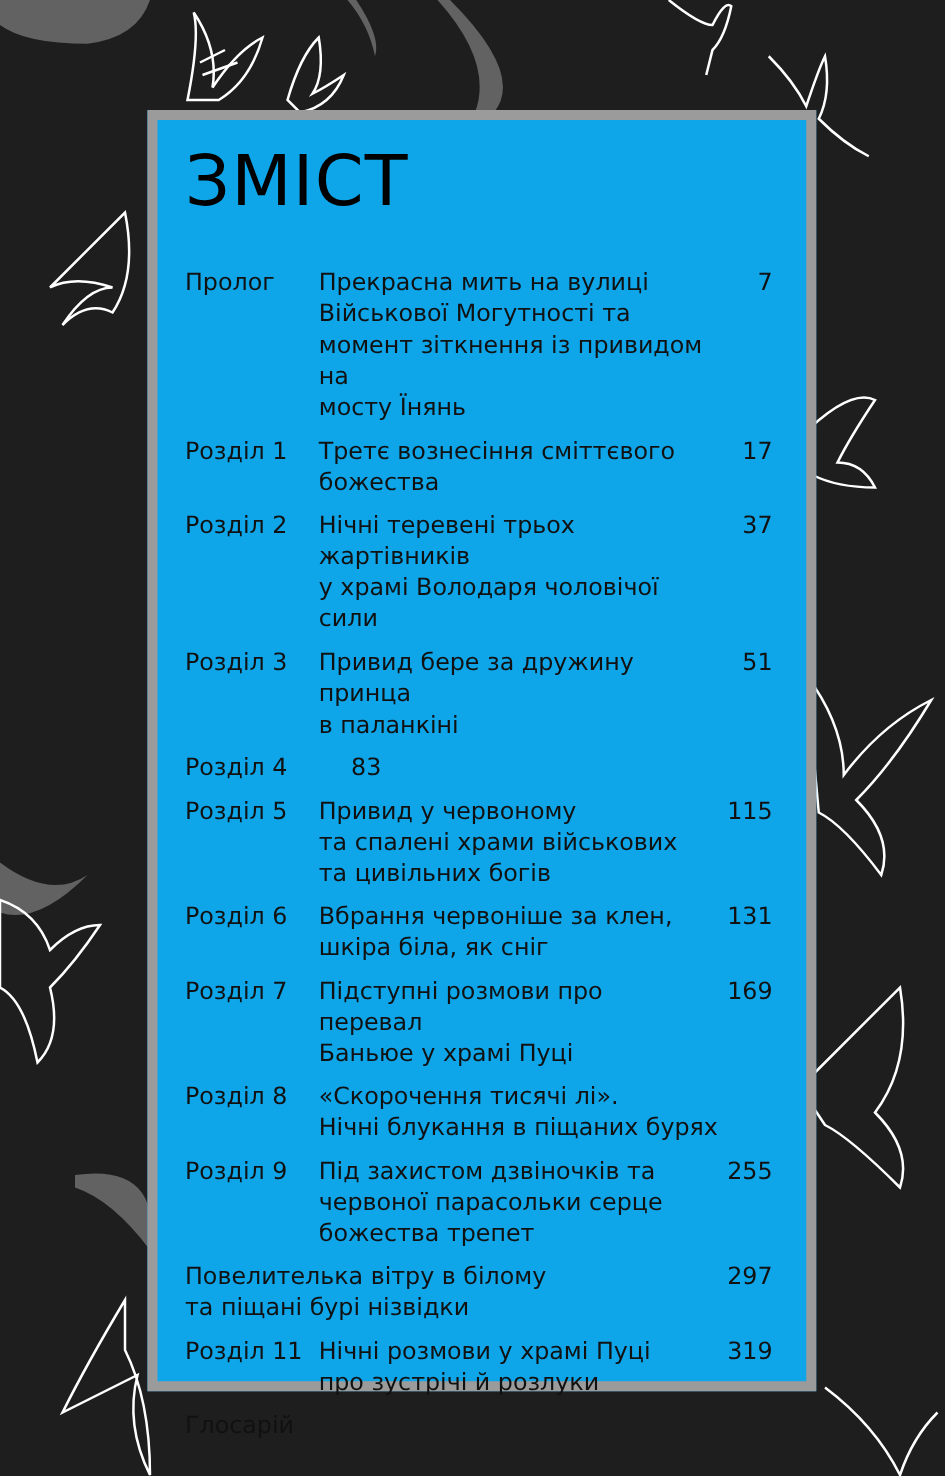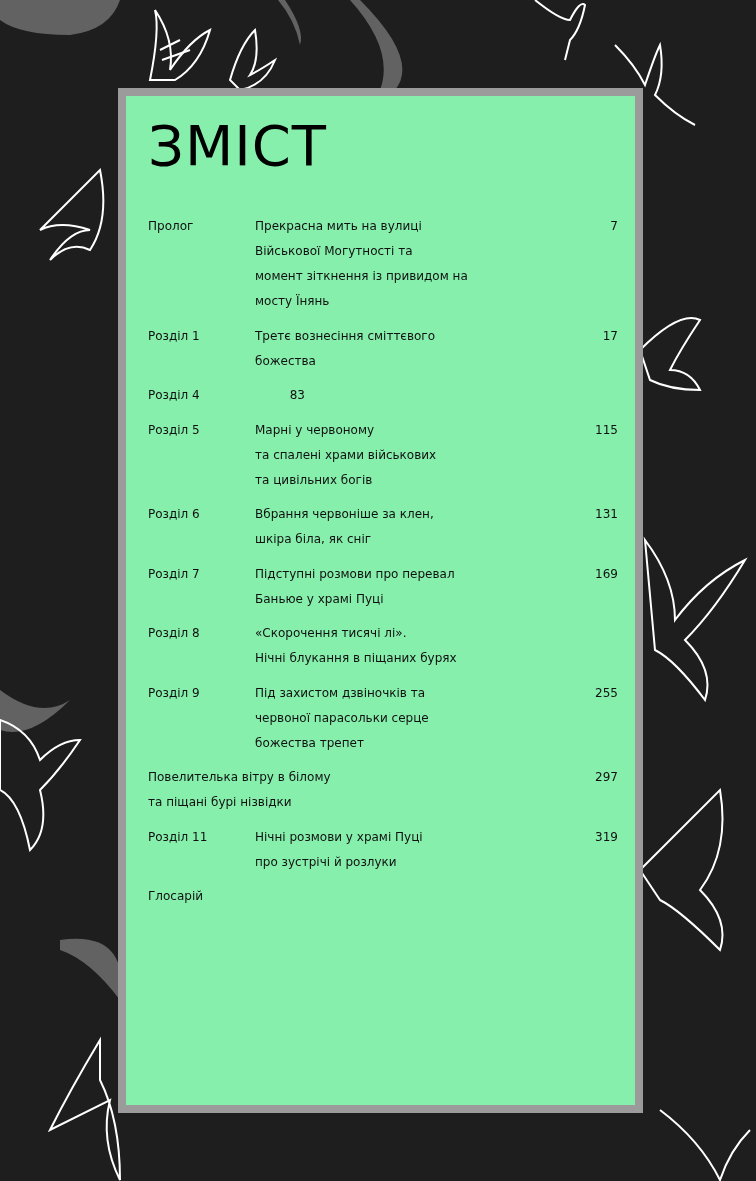--- a/index.html
+++ b/index.html
@@ -1,24 +1,24 @@
 <!DOCTYPE html>
 <html><head>
 <meta charset="utf-8">
 <style>
   html, body { margin:0; padding:0; }
   body { width:756px; height:1181px; background:#1e1e1e; position:relative; overflow:hidden;
          font-family:"DejaVu Sans", sans-serif; }
   .bg { position:absolute; inset:0; }
   .frame { position:absolute; left:118px; top:88px; width:509px; height:1009px;
-           border:8px solid #9b9b9b; background:#86efac; }
+           border:8px solid #9b9b9b; background:#0ea5e9;padding-left:10px; }
   .title { position:absolute; left:22px; top:22px; font-size:56px; font-weight:normal; color:#000;
            letter-spacing:1px; line-height:1; margin:0; }
   .toc { position:absolute; left:22px; top:118px; width:470px; }
-  .row { display:flex; font-size:12px; line-height:25px; color:#111; margin-bottom:9.5px; }
+  .row { display:flex; font-size:19px; line-height:25px; color:#111; margin-bottom:9.5px; }
   .lbl { width:107px; flex:none; }
   .ttl { flex:1; white-space:pre-line; }
   .pg  { width:50px; text-align:right; flex:none; }
 </style>
 </head>
 <body>
 
 <svg class="bg" width="756" height="1181" viewBox="0 0 756 1181">
   <g fill="#6f6f6f" opacity="0.85">
     <path d="M0 0 H120 Q110 30 70 35 Q20 35 0 20 Z"></path>
@@ -76,26 +76,38 @@
 мосту Їнянь</span>
         <span class="pg">7</span>
       </div>
       <div class="row">
         <span class="lbl">Розділ 1</span>
         <span class="ttl">Третє вознесіння сміттєвого
 божества</span>
         <span class="pg">17</span>
       </div>
       <div class="row">
+        <span class="lbl">Розділ 2</span>
+        <span class="ttl">Нічні теревені трьох жартівників
+у храмі Володаря чоловічої сили</span>
+        <span class="pg">37</span>
+      </div>
+      <div class="row">
+        <span class="lbl">Розділ 3</span>
+        <span class="ttl">Привид бере за дружину принца
+в паланкіні</span>
+        <span class="pg">51</span>
+      </div>
+      <div class="row">
         <span class="lbl">Розділ 4</span>
         <span class="pg">83</span>
       </div>
       <div class="row">
         <span class="lbl">Розділ 5</span>
-        <span class="ttl">Марні у червоному
+        <span class="ttl">Привид у червоному
 та спалені храми військових
 та цивільних богів</span>
         <span class="pg">115</span>
       </div>
       <div class="row">
         <span class="lbl">Розділ 6</span>
         <span class="ttl">Вбрання червоніше за клен,
 шкіра біла, як сніг</span>
         <span class="pg">131</span>
       </div>

